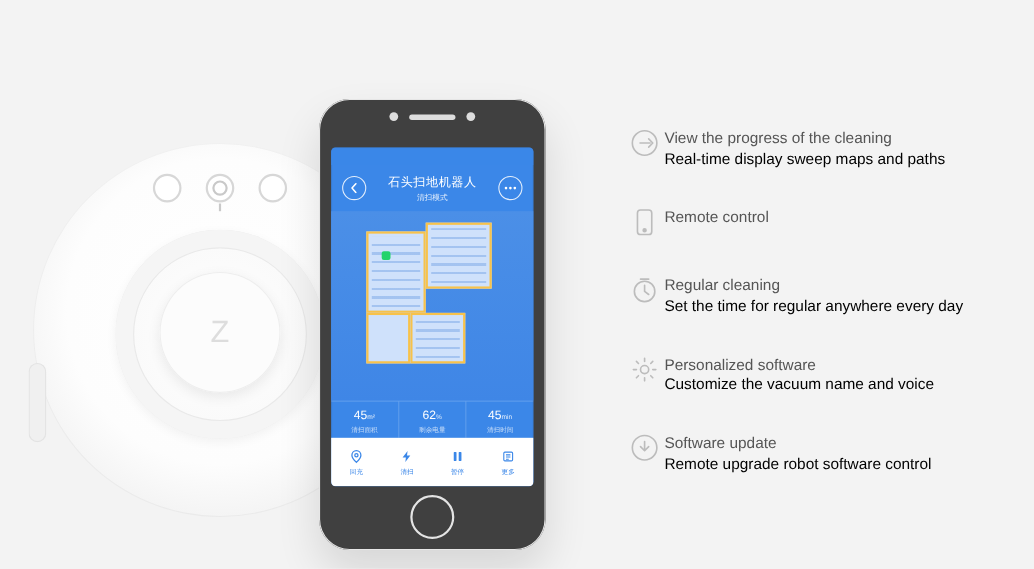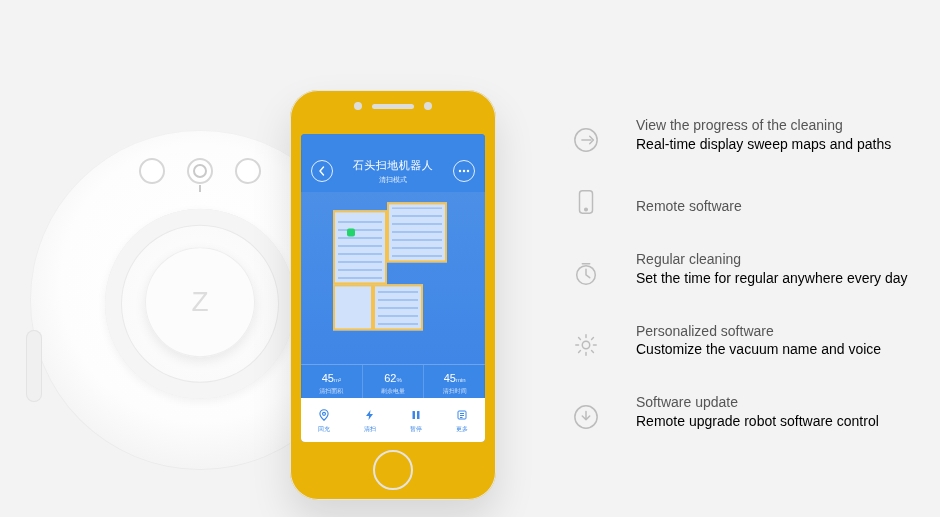--- a/index.html
+++ b/index.html
@@ -64,21 +64,21 @@
   .robot .wheel-right{right:-4px;}
 
   
   .phone {
     position: absolute;
     left: 290px;
     top: 90px;
     width: 206px;
     height: 410px;
     border-radius: 28px;
-    background:#eab308;
+    background:#404040;
     box-shadow: 0 20px 40px rgba(0,0,0,0.12), inset 0 0 0 1px #e6e6e6;
   }
   .phone .sensor-bar{
     position:absolute;top:12px;left:50%;transform:translateX(-50%);
     display:flex;gap:10px;align-items:center;
   }
   .phone .speaker{width:42px;height:5px;border-radius:3px;background:#ddd;}
   .phone .cam{width:8px;height:8px;border-radius:50%;background:#ddd;}
   .phone .homebtn{
     position:absolute;bottom:10px;left:50%;transform:translateX(-50%);
@@ -141,21 +141,21 @@
   }
   .bt{flex:1;display:flex;flex-direction:column;align-items:center;justify-content:center;gap:2px;}
   .bt .ic{width:16px;height:16px;display:flex;align-items:center;justify-content:center;color:#3b87e8;}
   .bt .lbl{font-size:6px;color:#3b87e8;}
 
   
   .features{
     position:absolute;left:572px;top:116px;right:32px;
     display:flex;flex-direction:column;gap:34px;
   }
-  .feat{display:flex;gap:36px;align-items:flex-end;}
+  .feat{display:flex;gap:4px;align-items:flex-start;}
   .feat .ficon{
     flex:0 0 28px;height:28px;color:#b9b9b9;display:flex;align-items:center;justify-content:center;
   }
   .feat .ftitle{font-size:14px;color:#555;line-height:1.35;}
   .feat .fdesc{font-size:14px;color:#000000;line-height:1.35;}
 </style>
 </head>
 <body>
 
 <div class="robot">
@@ -286,21 +286,21 @@
   </div>
 
   <div class="feat">
     <div class="ficon">
       <svg width="20" height="26" viewBox="0 0 20 28" fill="none" stroke="#bcbcbc" stroke-width="1.6">
           <rect x="3" y="2" width="14" height="24" rx="3"></rect>
           <circle cx="10" cy="22" r="1.4" fill="#bcbcbc"></circle>
         </svg>
     </div>
     <div>
-      <div class="ftitle">Remote software</div>
+      <div class="ftitle">Remote control</div>
     </div>
   </div>
 
   <div class="feat">
     <div class="ficon">
       <svg width="26" height="26" viewBox="0 0 28 28" fill="none" stroke="#bcbcbc" stroke-width="1.6">
           <circle cx="14" cy="15" r="10"></circle>
           <path d="M14 9v6l4 3" stroke-linecap="round"></path>
           <path d="M10 3h8" stroke-linecap="round"></path>
         </svg>

